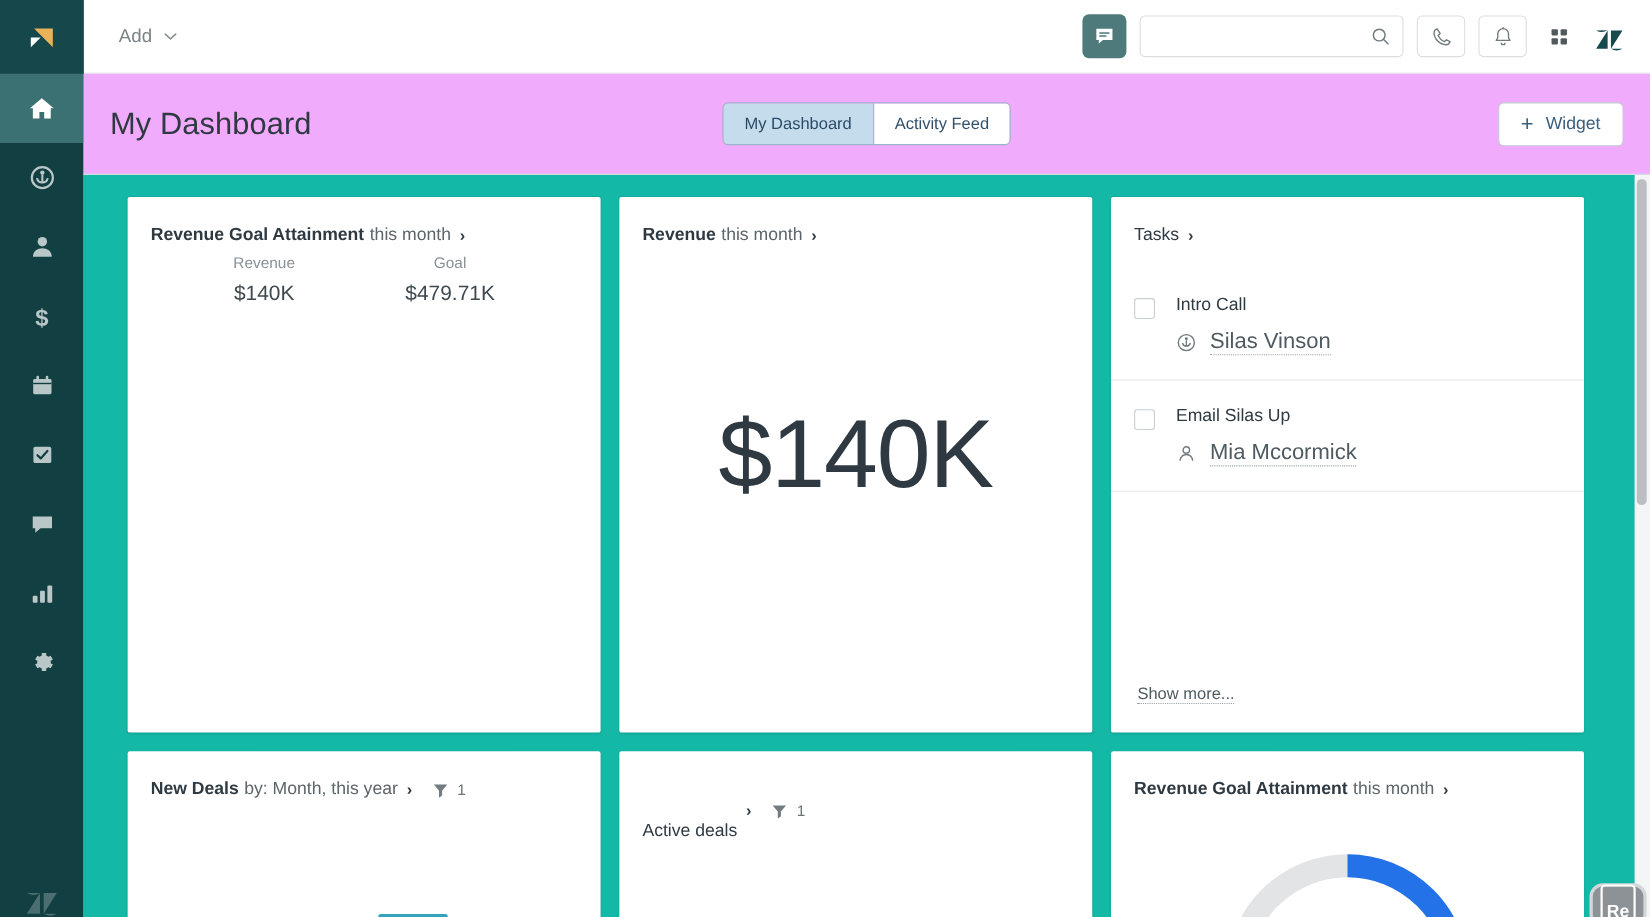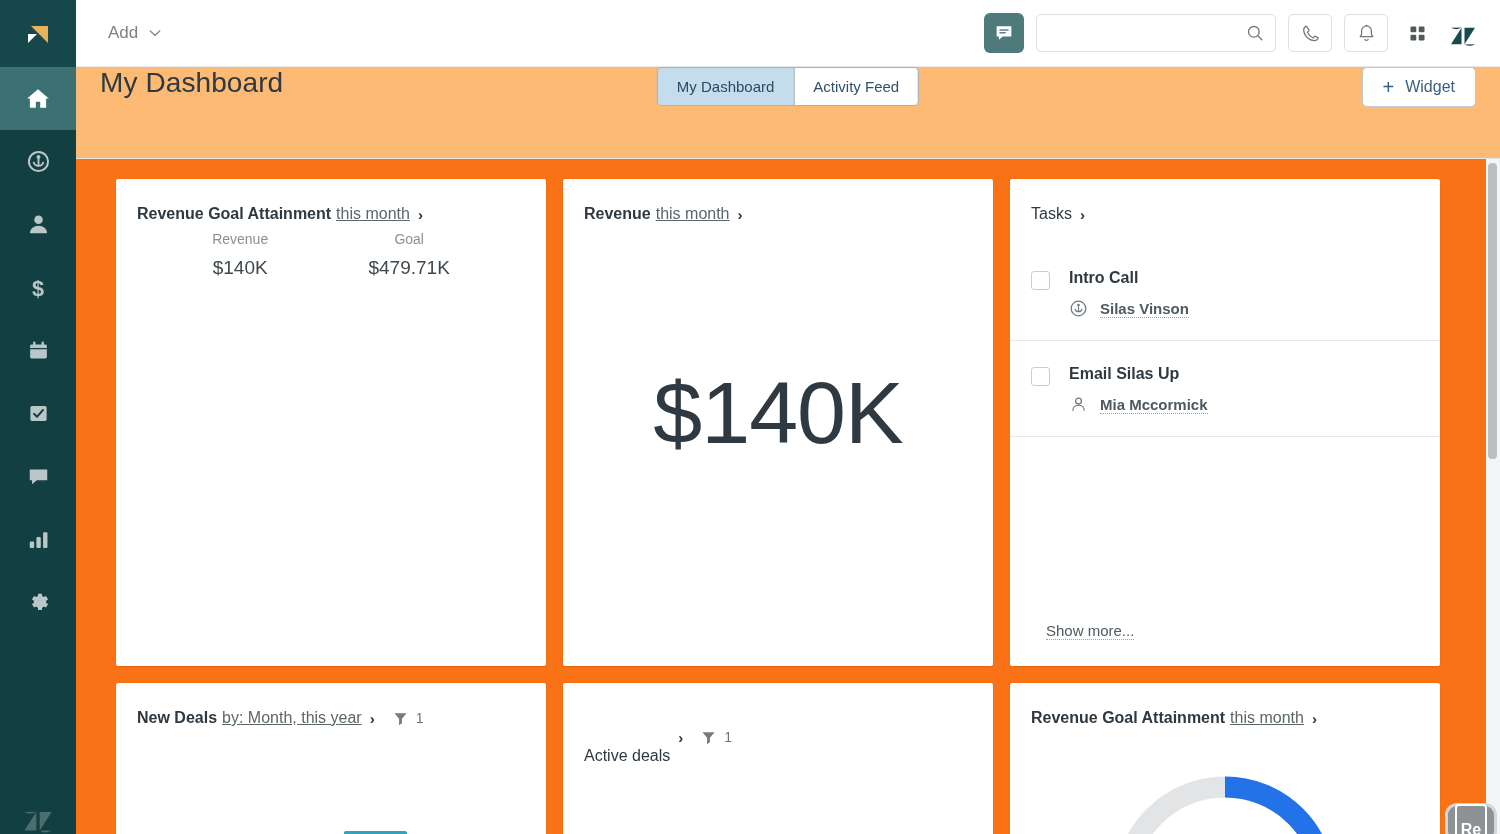--- a/index.html
+++ b/index.html
@@ -86,22 +86,22 @@
     cursor: pointer;
   }
   .plain-icon-btn {
     width: 34px; height: 38px;
     display: flex; align-items: center; justify-content: center;
     cursor: pointer; background: transparent; border: 0;
   }
 
   
   .pageheader {
-    height: 92px; background: #fdba74;
-    display: flex; align-items: flex-start;
+    height: 92px; background: #f0abfc;
+    display: flex; align-items: center;
     padding: 0 24px 0 24px;
     border-bottom: 1px solid #e4e6e8;
     flex: 0 0 92px;
     position: relative;
   }
   .page-title {
     font-size: 28px; font-weight: 400; color: #2f3941;
     letter-spacing: .1px;
   }
   .segmented {
@@ -124,21 +124,21 @@
     height: 40px; padding: 0 20px;
     border: 1px solid #c2cbd1; border-radius: 5px;
     background: #fff; color: #3b5f7e; font-size: 16px;
     cursor: pointer; font-family: "Liberation Sans", sans-serif;
   }
   .widget-btn .plus { font-size: 20px; line-height: 1; color: #3b5f7e; }
 
   
   .board-wrap {
     flex: 1 1 auto; position: relative; overflow: hidden;
-    background: #f97316;
+    background: #14b8a6;
   }
   .board {
     padding: 20px 0 0 40px;
     display: grid;
     grid-template-columns: 430px 430px 430px;
     gap: 17px;
     width: 1424px;
   }
   .card {
     background: #fff;
@@ -149,21 +149,21 @@
   .card.tall { height: 487px; }
   .card.bottom { height: 300px; overflow: hidden; }
 
   .card-title {
     font-size: 16px; color: #2f3941;
     padding: 26px 0 0 21px;
     display: flex; align-items: center; gap: 0;
     white-space: nowrap;
   }
   .ct-strong { font-weight: 700; }
-  .ct-light { font-weight: 400; color: #5c6569; margin-left: 5px; text-decoration: underline; }
+  .ct-light { font-weight: 400; color: #5c6569; margin-left: 5px; }
   .ct-chevron { margin-left: 8px; font-size: 15px; color: #2f3941; font-weight: 700; }
   .filter-group { display: flex; align-items: center; gap: 7px; margin-left: 17px; }
   .filter-count { font-size: 14px; color: #6b7478; }
 
   
   .donut-area {
     display: flex; align-items: center; justify-content: center;
     height: 300px;
   }
   .donut { position: relative; width: 232px; height: 232px; }
@@ -185,37 +185,36 @@
     height: 380px;
     display: flex; align-items: center; justify-content: center;
     font-size: 88px; color: #2f3941; font-weight: 300;
     letter-spacing: -1px;
   }
 
   
   .task-row {
     display: flex; padding: 24px 0 22px 21px;
     border-bottom: 1px solid #e6e8ea;
-    font-weight: bold;
   }
   .task-check {
     width: 19px; height: 19px; flex: 0 0 19px;
     border: 1px solid #c9ced1; border-radius: 3px; background: #fff;
     margin-top: 2px; cursor: pointer;
   }
   .task-body { margin-left: 19px; }
   .task-name { font-size: 16px; color: #2f3941; margin-bottom: 12px; }
   .task-assoc { display: flex; align-items: center; gap: 12px; }
   .task-assoc-name {
-    font-size: 15px; color: #4e5a60;
+    font-size: 20px; color: #4e5a60;
     border-bottom: 1px dotted #9aa2a7;
     cursor: pointer;
   }
   .show-more {
-    position: absolute; left: 36px; bottom: 26px;
+    position: absolute; left: 24px; bottom: 26px;
     font-size: 15px; color: #4e5a60;
     border-bottom: 1px dotted #9aa2a7; cursor: pointer;
   }
 
   
   .mini-chart { position: relative; height: 200px; margin-top: 28px; }
   .tooltip-box {
     position: absolute;
     background: #34a2ba; color: #fff;
     font-size: 13px; font-weight: 700;

